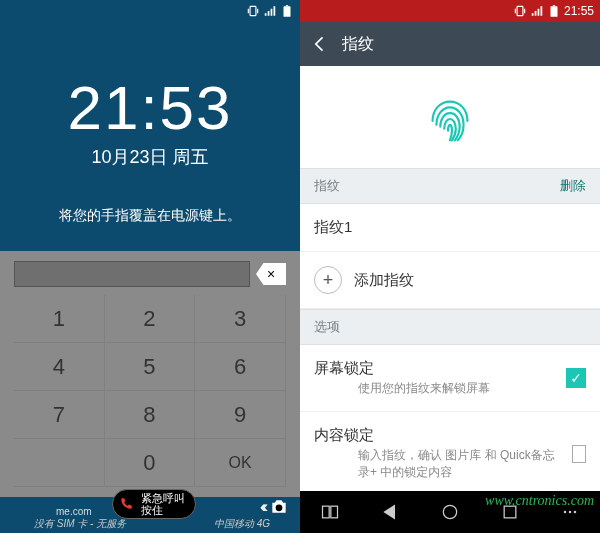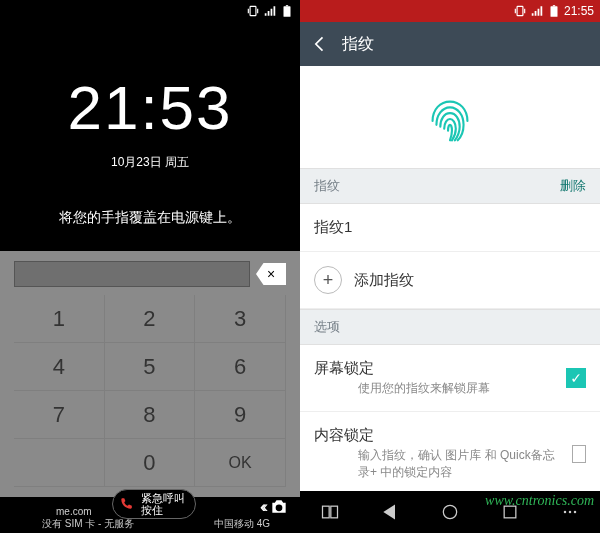--- a/index.html
+++ b/index.html
@@ -5,41 +5,41 @@
     * { margin: 0; padding: 0; box-sizing: border-box; }
     body {
       width: 600px;
       height: 533px;
       display: flex;
       font-family: -apple-system, "Helvetica Neue", Arial, sans-serif;
       background: #fff;
       position: relative;
     }
     .phone { width: 300px; height: 533px; position: relative; overflow: hidden; }
-    .left { background: #000000; color: #fff; }
+    .left { background: #0c4a6e; color: #fff; }
     .right { background: #fff; color: #333; }
 
     
     .status-bar {
       height: 22px;
       display: flex;
       justify-content: flex-end;
       align-items: center;
       gap: 4px;
       padding: 0 6px;
       font-size: 12px;
     }
     .right .status-bar { background: #b91c1c; color: #fff; }
     .status-icons { display: flex; gap: 3px; align-items: center; }
     .status-icons svg { width: 14px; height: 14px; }
 
     
     .clock-area { text-align: center; margin-top: 50px; }
     .clock-time { font-size: 62px; font-weight: 100; letter-spacing: 2px; }
-    .clock-date { font-size: 12px; margin-top: 11px; }
+    .clock-date { font-size: 18px; margin-top: 2px; }
     .finger-msg { text-align: center; font-size: 14px; margin-top: 38px; }
 
     
     .keypad-panel {
       position: absolute;
       bottom: 36px;
       left: 0; right: 0;
       background: #8a8a8a;
       padding: 10px 14px 10px 14px;
     }
@@ -99,21 +99,21 @@
     }
     .emergency .phone-icon {
       width: 22px; height: 22px;
       border-radius: 50%;
       display: flex; align-items: center; justify-content: center;
       margin-right: 4px;
     }
     .bottom-corner { position: absolute; bottom: 16px; font-size: 16px; color: #fff; text-align: center; }
     .bottom-left-corner { left: 56px; font-size: 10px; opacity: .8; }
     .bottom-right-icons { right: 10px; display: flex; align-items: center; gap: 4px; }
-    .carrier-row { position: absolute; bottom: 0; left: 12px; right: 0; font-size: 10px; color: #ccc; display: flex; justify-content: space-between; padding: 2px 30px; }
+    .carrier-row { position: absolute; bottom: 0; left: 4px; right: 0; font-size: 10px; color: #ccc; display: flex; justify-content: space-between; padding: 2px 30px; font-style: italic; }
 
     
     .titlebar {
       height: 44px;
       background: #3d4a56;
       color: #fff;
       display: flex;
       align-items: center;
       gap: 12px;
       padding: 0 10px;

